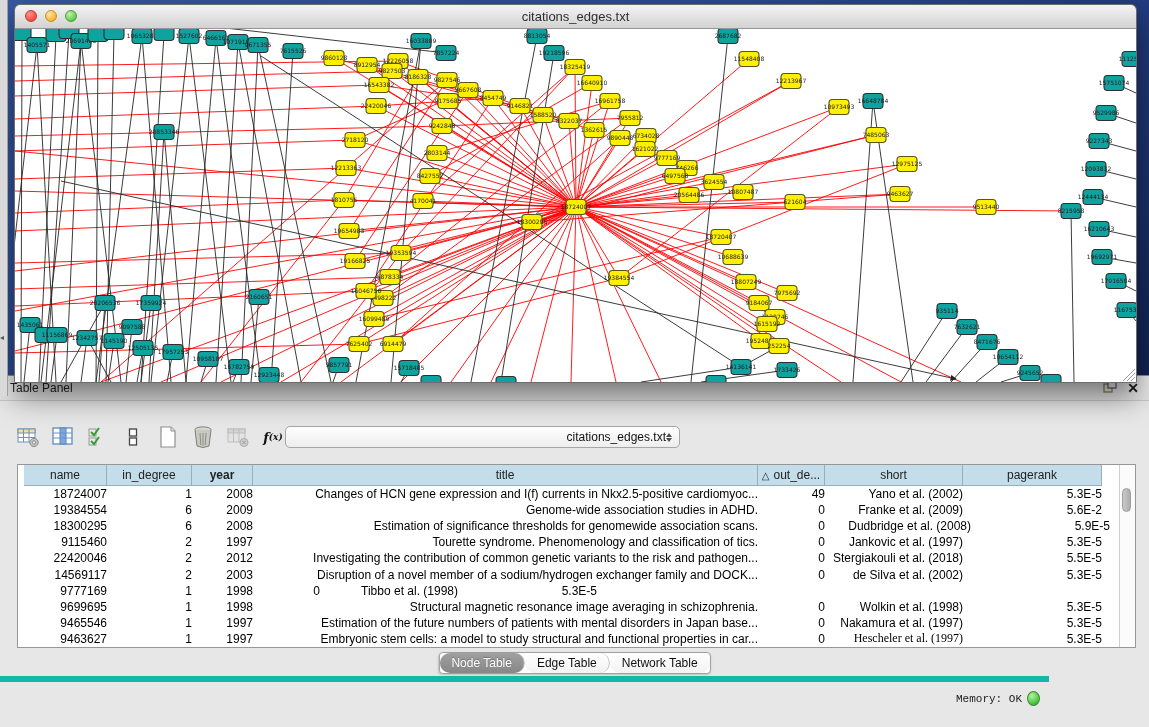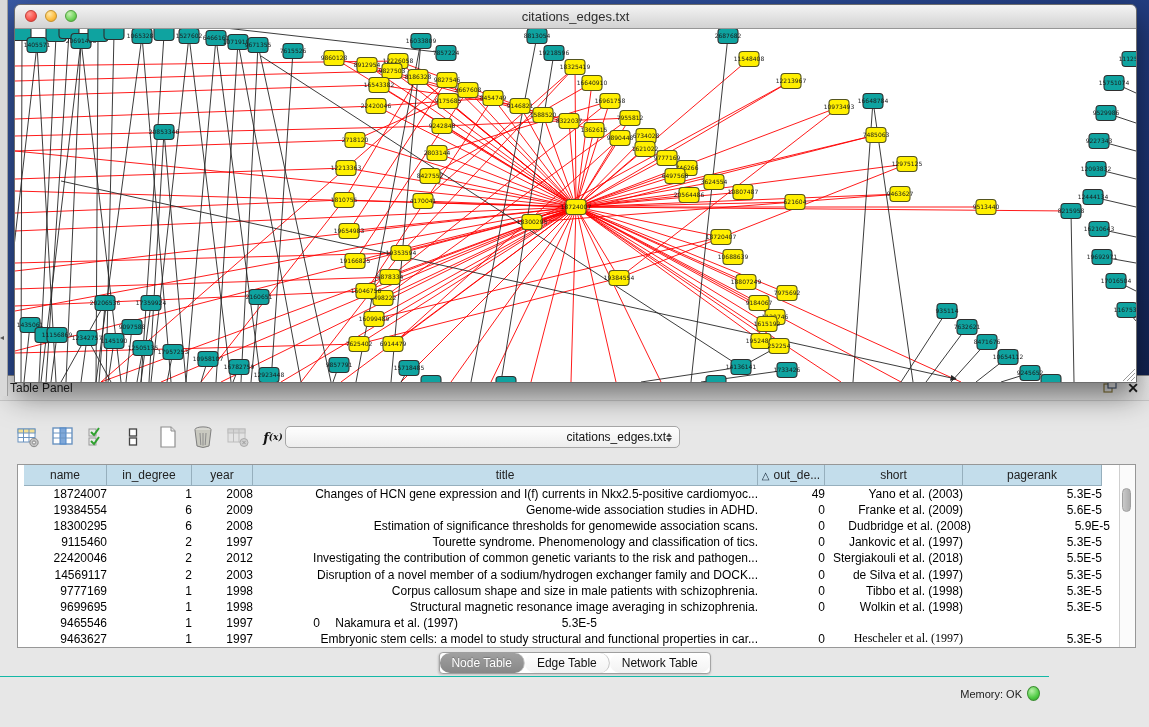--- a/index.html
+++ b/index.html
@@ -63,21 +63,21 @@
   .sthumb{position:absolute;left:2px;top:23px;width:9px;height:24px;border-radius:5px;
           background:linear-gradient(90deg,#C9C9C9,#ADADAD);border:1px solid #9F9F9F;box-sizing:border-box;}
 
   .tabs{position:absolute;top:277px;left:50%;transform:translateX(-50%);display:flex;height:20px;
         border:1px solid #9f9f9f;border-radius:4px;overflow:hidden;background:#fff;
         box-shadow:0 1px 2px rgba(0,0,0,.15);}
   .tab{font-size:12px;color:#111;padding:3px 12px 0;border-right:1px solid #BDBDBD;background:linear-gradient(#FFFFFF,#F2F2F2);border-radius:10px;}
   .tab:last-child{border-right:none;}
   .tab.active{background:linear-gradient(#A0A0A0,#878787);color:#fff;text-shadow:0 -1px 1px rgba(0,0,0,.25);}
 
-  .panel-footer{position:absolute;left:0;top:301px;width:1049px;height:30px;border-top:1px solid #14b8a6;}
+  .panel-footer{position:absolute;left:0;top:301px;width:1049px;height:30px;border-top:6px solid #14b8a6;font-family:Liberation Mono, monospace;}
   .memory{position:absolute;right:9px;top:9px;display:flex;align-items:center;gap:5px;font-size:11px;color:#222;}
   .mem-dot{width:11px;height:13px;border-radius:50%;
            background:radial-gradient(circle at 35% 30%,#B8F0A8,#4FCB43 60%,#2E9E27);border:1px solid #3D8F33;}
 </style>
 </head>
 <body>
 
 <div class="desktop">
   <div class="left-strip">
     <span class="collapse">◂</span>
@@ -879,21 +879,21 @@
 
   <div class="tbl">
     <div class="tbl-main">
       <div class="hrow" id="thead-row">
           <div class="hcell" style="width: 83px;">
             <span>name</span>
           </div>
           <div class="hcell" style="width: 85px;">
             <span>in_degree</span>
           </div>
-          <div class="hcell" style="width: 61px;">
+          <div class="hcell" style="width: 61px; font-weight: bold;">
             <span>year</span>
           </div>
           <div class="hcell" style="width: 505px;">
             <span>title</span>
           </div>
           <div class="hcell" style="width: 67px;">
             <span class="sortg">△</span>
             <span>out_de...</span>
           </div>
           <div class="hcell" style="width: 138px;">
@@ -904,31 +904,31 @@
           </div>
           <div class="hfill"></div>
         </div>
       <div id="tbody">
           <div class="drow">
             <div class="dcell" style="width: 83px;">18724007</div>
             <div class="dcell" style="width: 85px;">1</div>
             <div class="dcell" style="width: 61px;">2008</div>
             <div class="dcell" style="width: 505px;">Changes of HCN gene expression and I(f) currents in Nkx2.5-positive cardiomyoc...</div>
             <div class="dcell" style="width: 67px;">49</div>
-            <div class="dcell" style="width: 138px;">Yano et al. (2003)</div>
+            <div class="dcell" style="width: 138px;">Yano et al. (2002)</div>
             <div class="dcell" style="width: 139px;">5.3E-5</div>
           </div>
           <div class="drow">
             <div class="dcell" style="width: 83px;">19384554</div>
             <div class="dcell" style="width: 85px;">6</div>
             <div class="dcell" style="width: 61px;">2009</div>
             <div class="dcell" style="width: 505px;">Genome-wide association studies in ADHD.</div>
             <div class="dcell" style="width: 67px;">0</div>
             <div class="dcell" style="width: 138px;">Franke et al. (2009)</div>
-            <div class="dcell" style="width: 139px;">5.6E-5</div>
+            <div class="dcell" style="width: 139px;">5.6E-2</div>
           </div>
           <div class="drow">
             <div class="dcell" style="width: 83px;">18300295</div>
             <div class="dcell" style="width: 85px;">6</div>
             <div class="dcell" style="width: 61px;">2008</div>
             <div class="dcell" style="width: 505px;">Estimation of significance thresholds for genomewide association scans.</div>
             <div class="dcell" style="width: 67px;">0</div>
             <div class="dcell" style="width: 138px; margin-left: 8px;">Dudbridge et al. (2008)</div>
             <div class="dcell" style="width: 139px;">5.9E-5</div>
           </div>
@@ -949,45 +949,45 @@
             <div class="dcell" style="width: 67px;">0</div>
             <div class="dcell" style="width: 138px;">Stergiakouli et al. (2018)</div>
             <div class="dcell" style="width: 139px;">5.5E-5</div>
           </div>
           <div class="drow">
             <div class="dcell" style="width: 83px;">14569117</div>
             <div class="dcell" style="width: 85px;">2</div>
             <div class="dcell" style="width: 61px;">2003</div>
             <div class="dcell" style="width: 505px;">Disruption of a novel member of a sodium/hydrogen exchanger family and DOCK...</div>
             <div class="dcell" style="width: 67px;">0</div>
-            <div class="dcell" style="width: 138px;">de Silva et al. (1997)</div>
+            <div class="dcell" style="width: 138px;">de Silva et al. (2002)</div>
             <div class="dcell" style="width: 139px;">5.3E-5</div>
           </div>
           <div class="drow">
             <div class="dcell" style="width: 83px;">9777169</div>
             <div class="dcell" style="width: 85px;">1</div>
             <div class="dcell" style="width: 61px;">1998</div>
-            <div class="dcell" style="width: 505px;">Corpus callosum shape and size in male patients with schizophrenia.</div>
             <div class="dcell" style="width: 67px;">0</div>
             <div class="dcell" style="width: 138px;">Tibbo et al. (1998)</div>
             <div class="dcell" style="width: 139px;">5.3E-5</div>
           </div>
           <div class="drow">
             <div class="dcell" style="width: 83px;">9699695</div>
             <div class="dcell" style="width: 85px;">1</div>
             <div class="dcell" style="width: 61px;">1998</div>
             <div class="dcell" style="width: 505px;">Structural magnetic resonance image averaging in schizophrenia.</div>
             <div class="dcell" style="width: 67px;">0</div>
             <div class="dcell" style="width: 138px;">Wolkin et al. (1998)</div>
             <div class="dcell" style="width: 139px;">5.3E-5</div>
           </div>
           <div class="drow">
             <div class="dcell" style="width: 83px;">9465546</div>
             <div class="dcell" style="width: 85px;">1</div>
             <div class="dcell" style="width: 61px;">1997</div>
+            <div class="dcell" style="width: 505px;">Estimation of the future numbers of patients with mental disorders in Japan base...</div>
             <div class="dcell" style="width: 67px;">0</div>
             <div class="dcell" style="width: 138px;">Nakamura et al. (1997)</div>
             <div class="dcell" style="width: 139px;">5.3E-5</div>
           </div>
           <div class="drow">
             <div class="dcell" style="width: 83px;">9463627</div>
             <div class="dcell" style="width: 85px;">1</div>
             <div class="dcell" style="width: 61px;">1997</div>
             <div class="dcell" style="width: 505px;">Embryonic stem cells: a model to study structural and functional properties in car...</div>
             <div class="dcell" style="width: 67px;">0</div>

